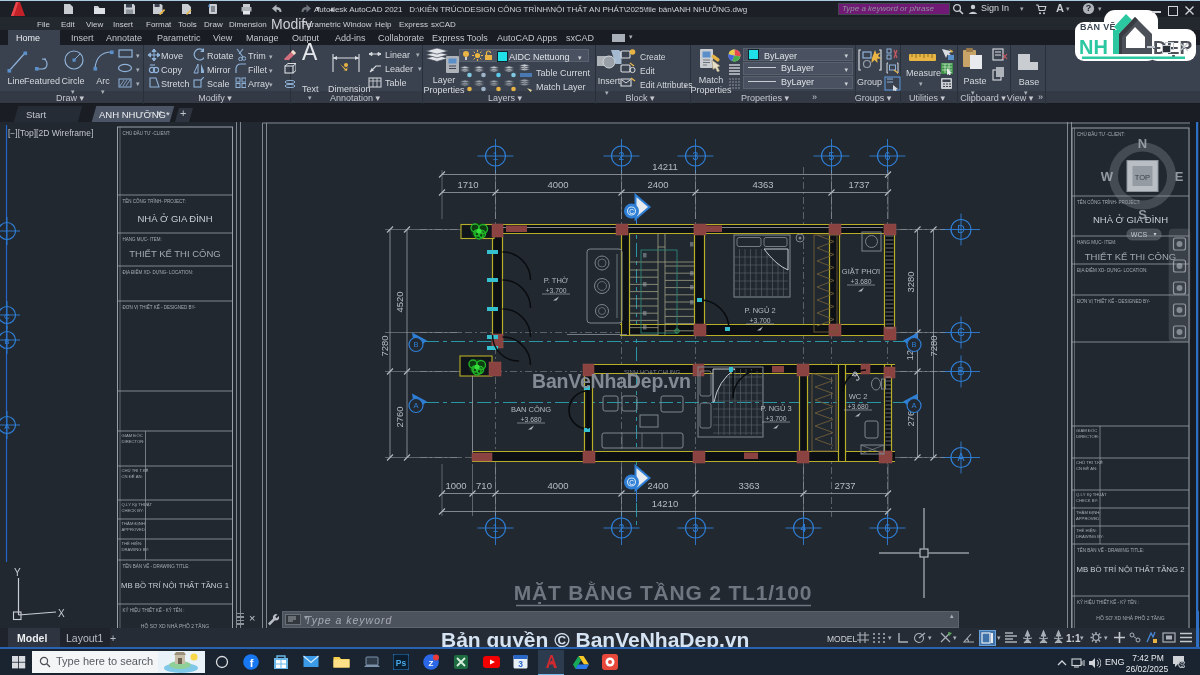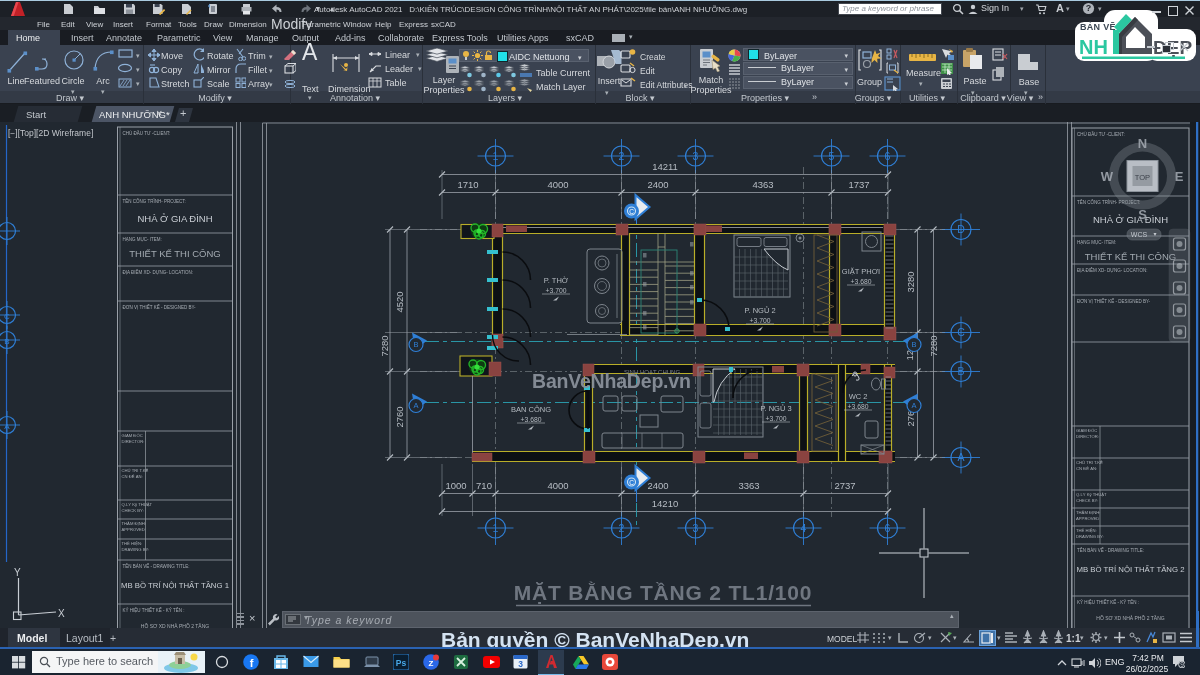--- a/index.html
+++ b/index.html
@@ -48,21 +48,21 @@
   </svg>
 <svg class="abs" style="left:271px;top:3px" width="13" height="12" viewBox="0 0 13 12">
     <path d="M10.5 9 Q10.5 4 5.5 4 L5.5 1.5 L1 5.5 L5.5 9.5 L5.5 6.5 Q8.5 6.5 8.5 9 Z" fill="#aeb3b9"></path>
   </svg>
 <svg class="abs" style="left:299px;top:3px" width="13" height="12" viewBox="0 0 13 12">
     <path d="M2.5 9 Q2.5 4 7.5 4 L7.5 1.5 L12 5.5 L7.5 9.5 L7.5 6.5 Q4.5 6.5 4.5 9 Z" fill="#6e747c"></path>
   </svg>
 <div class="abs" style="left:316px;top:4px;color:#b9bdc3;font-size:8px">▾</div>
 <div class="abs" style="left:330px;top:4px;color:#b9bdc3;font-size:8px">▴</div>
 <div class="abs ptxt" style="left:314px;top:5px;color:#cdd0d5;font-size:8px">Autodesk AutoCAD 2021&nbsp;&nbsp;&nbsp;D:\KIỄN TRÚC\DESIGN CÔNG TRÌNH\NỘI THẤT AN PHÁT\2025\file bán\ANH NHƯỠNG.dwg</div>
-<div class="abs" style="left:838px;top:3px;width:104px;height:12px;background:#ffffff;border:1px solid #42474f;box-sizing:border-box;color:#8d939b;font-size:8px;font-style:italic;padding:0 3px;line-height:10px">Type a keyword or phrase</div>
+<div class="abs" style="left:838px;top:3px;width:112px;height:12px;background:#701a75;border:1px solid #42474f;box-sizing:border-box;color:#8d939b;font-size:8px;font-style:italic;padding:0 3px;line-height:10px">Type a keyword or phrase</div>
 <svg class="abs" style="left:952px;top:3px" width="12" height="12" viewBox="0 0 12 12">
       <circle cx="5" cy="5" r="3.4" fill="none" stroke="#c9cdd2" stroke-width="1.3"></circle>
       <line x1="7.6" y1="7.6" x2="11" y2="11" stroke="#c9cdd2" stroke-width="1.5"></line>
   </svg>
 <svg class="abs" style="left:968px;top:4px" width="10" height="10" viewBox="0 0 10 10">
       <circle cx="5" cy="3" r="2.2" fill="#c9cdd2"></circle>
     <path d="M0.5 10 Q5 5.5 9.5 10 Z" fill="#c9cdd2"></path>
   </svg>
 <div class="abs ptxt" style="left:981px;top:3px;color:#d2d5da;font-size:9px">Sign In</div>
 <div class="abs ptxt" style="left:1020px;top:5px;color:#9fa4ab;font-size:7px">▾</div>
@@ -98,21 +98,21 @@
 <div class="abs ptxt" style="left:16px;top:32px;color:#eceef0;font-size:9px;line-height:12px">Home</div>
 <div class="abs ptxt" style="left:71px;top:32px;color:#c3c8ce;font-size:9px;line-height:12px">Insert</div>
 <div class="abs ptxt" style="left:106px;top:32px;color:#c3c8ce;font-size:9px;line-height:12px">Annotate</div>
 <div class="abs ptxt" style="left:157px;top:32px;color:#c3c8ce;font-size:9px;line-height:12px">Parametric</div>
 <div class="abs ptxt" style="left:213px;top:32px;color:#c3c8ce;font-size:9px;line-height:12px">View</div>
 <div class="abs ptxt" style="left:246px;top:32px;color:#c3c8ce;font-size:9px;line-height:12px">Manage</div>
 <div class="abs ptxt" style="left:292px;top:32px;color:#c3c8ce;font-size:9px;line-height:12px">Output</div>
 <div class="abs ptxt" style="left:335px;top:32px;color:#c3c8ce;font-size:9px;line-height:12px">Add-ins</div>
 <div class="abs ptxt" style="left:378px;top:32px;color:#c3c8ce;font-size:9px;line-height:12px">Collaborate</div>
 <div class="abs ptxt" style="left:432px;top:32px;color:#c3c8ce;font-size:9px;line-height:12px">Express Tools</div>
-<div class="abs ptxt" style="left:497px;top:32px;color:#c3c8ce;font-size:9px;line-height:12px">Utilities Apps</div>
+<div class="abs ptxt" style="left:497px;top:32px;color:#c3c8ce;font-size:9px;line-height:12px">AutoCAD Apps</div>
 <div class="abs ptxt" style="left:566px;top:32px;color:#c3c8ce;font-size:9px;line-height:12px">sxCAD</div>
 <div class="abs" style="left:612px;top:34px;width:13px;height:8px;background:#aab0b7"></div>
 <div class="abs ptxt" style="left:629px;top:33px;color:#aab0b7;font-size:7px">▾</div>
 <div class="abs" style="left:0;top:45px;width:1200px;height:59px;background:#3a4250"></div>
 <div class="abs" style="left:0;top:91px;width:1200px;height:13px;background:#333a46"></div>
 <div class="abs" style="left:0;top:103px;width:1200px;height:2px;background:#181b20"></div>
 <div class="abs" style="left:143px;top:45px;width:1px;height:59px;background:#2a303a"></div>
 <div class="abs" style="left:290px;top:45px;width:1px;height:59px;background:#2a303a"></div>
 <div class="abs" style="left:422px;top:45px;width:1px;height:59px;background:#2a303a"></div>
 <div class="abs" style="left:595px;top:45px;width:1px;height:59px;background:#2a303a"></div>

